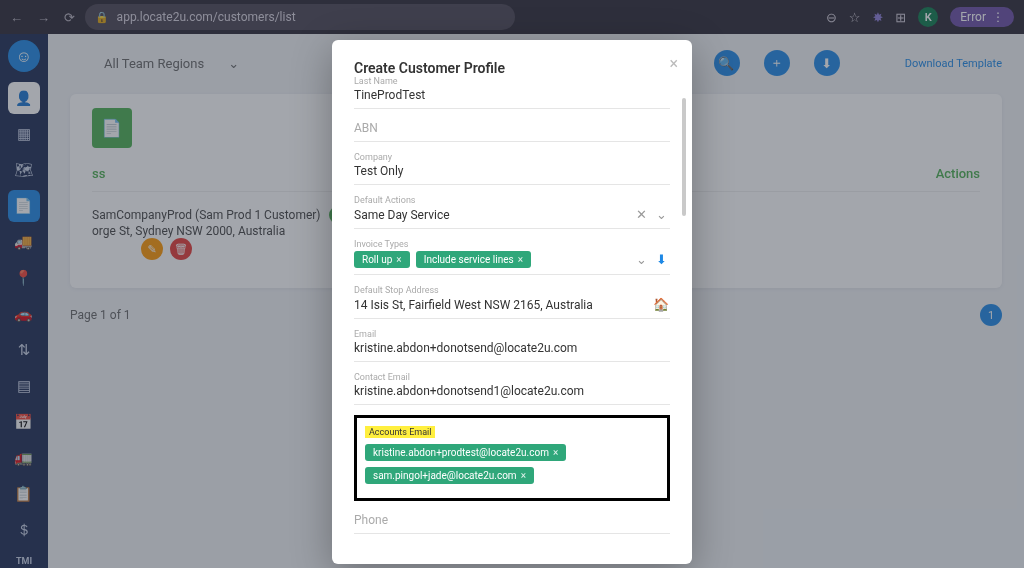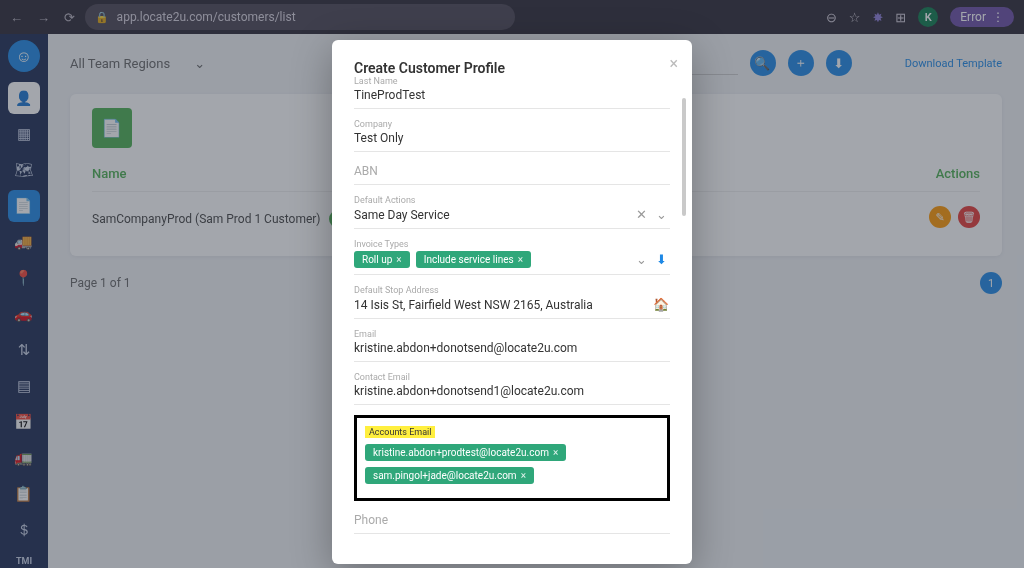--- a/index.html
+++ b/index.html
@@ -18,31 +18,31 @@
   
   .app { display:flex; height:534px; position:relative; }
   .sidebar { width:48px; background:#1c2b52; display:flex; flex-direction:column; align-items:center; padding-top:6px; gap:4px; }
   .logo { width:32px; height:32px; border-radius:50%; background:#1e88e5; color:#fff; display:flex; align-items:center; justify-content:center; font-size:16px; margin-bottom:6px; }
   .side-item { width:32px; height:32px; border-radius:6px; display:flex; align-items:center; justify-content:center; color:#c8d1e6; font-size:15px; cursor:pointer; }
   .side-item.active { background:#1e88e5; color:#fff; }
   .side-item.avatar { background:#fff; color:#d06; font-size:14px; }
   .side-label { font-size:9px; color:#c8d1e6; font-weight:700; margin-top:6px; }
 
   .main { flex:1; padding:16px 22px; position:relative; }
-  .topbar { display:flex; align-items:center; gap:12px; margin-bottom:18px; }
+  .topbar { display:flex; align-items:center; gap:24px; margin-bottom:18px;margin-left:34px; }
   .team-regions { font-size:13px; color:#666; display:flex; align-items:center; gap:24px; }
   .spacer { flex:1; }
   .search-box { width:110px; font-size:12px; border:none; border-bottom:1px solid #ccc; padding:4px 0; background:transparent; color:#888; }
   .circle-btn { width:26px; height:26px; border-radius:50%; background:#1e88e5; color:#fff; display:flex; align-items:center; justify-content:center; font-size:13px; }
   .download-link { font-size:11px; color:#1e88e5;padding-left:41px; }
 
   .card { background:#fff; border-radius:6px; padding:14px 22px; box-shadow:0 1px 4px rgba(0,0,0,0.06); }
   .green-tile { width:40px; height:40px; background:#4caf50; border-radius:4px; display:flex; align-items:center; justify-content:center; color:#fff; font-size:17px; margin-bottom:8px; }
   .header-row { display:flex; border-bottom:1px solid #eee; padding:10px 0; font-size:13px; color:#4caf50; font-weight:500; }
-  .data-row { display:flex; padding:14px 0; font-size:12px; color:#444; align-items:flex-end; }
+  .data-row { display:flex; padding:14px 0; font-size:12px; color:#444; align-items:flex-start;flex-direction:column; }
   .col-name { flex:2.2; display:flex; align-items:center; gap:8px; }
   .col-addr { flex:2.4; }
   .col-act  { width:100px; text-align:right; }
   .status-dot { width:18px; height:18px; border-radius:50%; background:#4caf50; display:inline-flex; align-items:center; justify-content:center; color:#fff; font-size:10px; }
   .act-btn { width:22px; height:22px; border-radius:50%; display:inline-flex; align-items:center; justify-content:center; color:#fff; font-size:11px; margin-left:4px; }
   .act-edit { background:#ff9800; }
   .act-del  { background:#e53935; }
   .pager { display:flex; align-items:center; margin-top:16px; font-size:12px; color:#666; }
   .page-num { margin-left:auto; width:22px; height:22px; border-radius:50%; background:#1e88e5; color:#fff; display:flex; align-items:center; justify-content:center; font-size:11px; }
 
@@ -122,21 +122,20 @@
       <input class="search-box" placeholder="Search" style="">
       <div class="circle-btn">🔍</div>
       <div class="circle-btn">＋</div>
       <div class="circle-btn">⬇</div>
       <span class="download-link">Download Template</span>
     </div>
 
     <div class="card">
       <div class="green-tile">📄</div>
       <div class="header-row">
-        <div class="col-name">Name</div>
         <div class="col-addr">ss</div>
         <div class="col-act">Actions</div>
       </div>
       <div class="data-row">
         <div class="col-name">
           <span>SamCompanyProd (Sam Prod 1 Customer)</span>
           <span class="status-dot">✓</span>
         </div>
         <div class="col-addr">orge St, Sydney NSW 2000, Australia</div>
         <div class="col-act">
@@ -157,25 +156,25 @@
   <div class="modal">
     <div class="scroll-thumb"></div>
     <div class="modal-title">Create Customer Profile</div>
     <div class="modal-close">×</div>
 
     <div class="m-field">
       <span class="m-label">Last Name</span>
       <div class="m-value">TineProdTest</div>
     </div>
     <div class="m-field">
+      <div class="m-value placeholder">ABN</div>
+    </div>
+    <div class="m-field">
       <span class="m-label">Company</span>
       <div class="m-value">Test Only</div>
-    </div>
-    <div class="m-field">
-      <div class="m-value placeholder">ABN</div>
     </div>
     <div class="m-field">
       <span class="m-label">Default Actions</span>
       <div class="m-value">
         <span>Same Day Service</span>
         <span class="select-icons"><span>✕</span> <span>⌄</span></span>
       </div>
     </div>
     <div class="m-field">
       <span class="m-label">Invoice Types</span>

